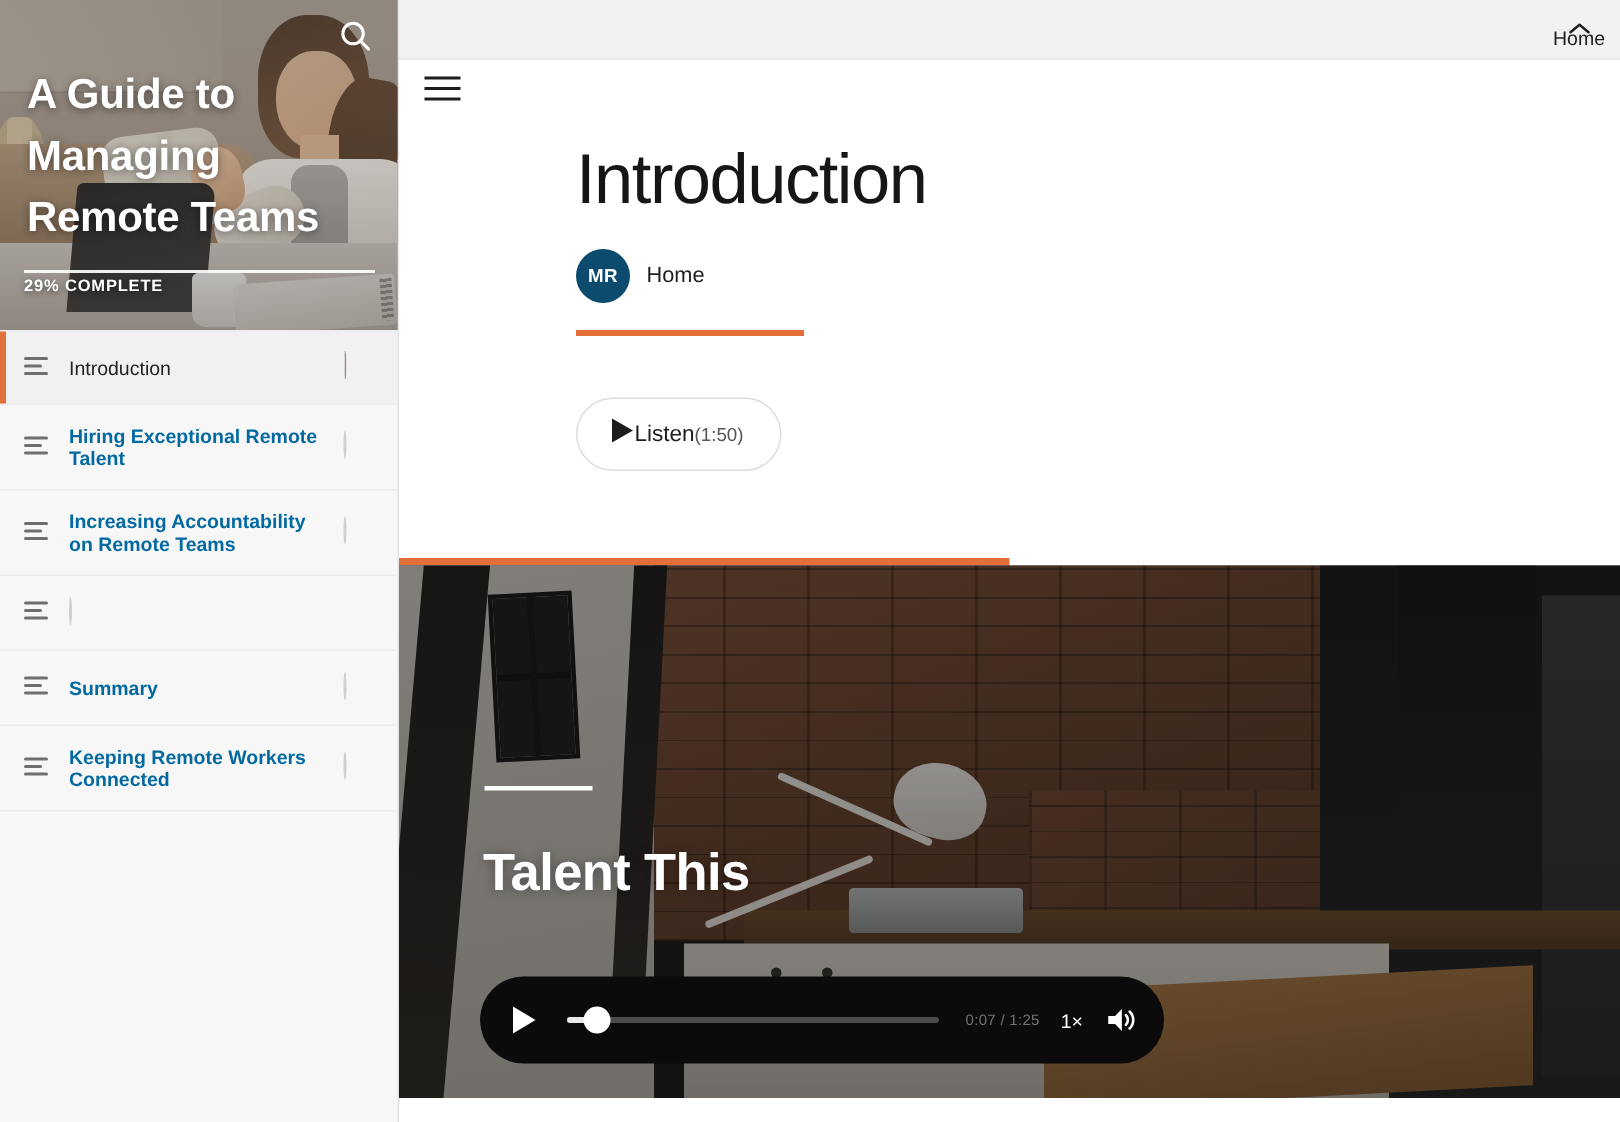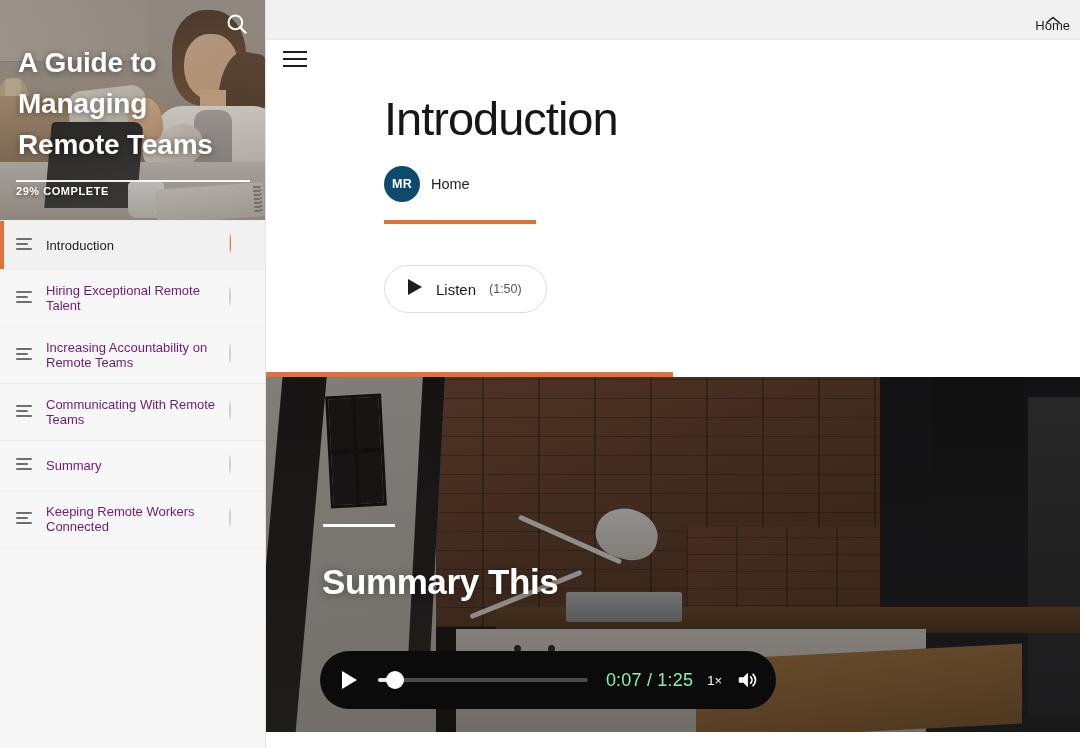--- a/index.html
+++ b/index.html
@@ -167,21 +167,21 @@
     content:""; position:absolute; left:0; top:0; bottom:0; width:4px; background:#e2703a;
   }
   .nav-ico { flex: 0 0 18px; width: 18px; margin-right: 12px; }
   .nav-ico span {
     display: block; height: 2px; background: #6f6f6f; border-radius: 1px; margin-bottom: 3px;
   }
   .nav-ico span:nth-child(1){ width: 16px; }
   .nav-ico span:nth-child(2){ width: 12px; }
   .nav-ico span:nth-child(3){ width: 16px; }
   .nav-label {
-    flex: 1; font-size: 13px; line-height: 15px; color: #701a75; font-weight: 400;
+    flex: 1; font-size: 13px; line-height: 15px; color: #0369a1; font-weight: 700;
     padding-right: 10px;
   }
   .nav-item.active .nav-label { font-weight: 400; color: #222; }
   .nav-status { flex: 0 0 20px; width: 20px; height: 20px; position: relative; }
   .ring {
     width: 20px; height: 20px; border-radius: 50%;
     border: 1.6px solid #cfcfcf;
   }
   .ring.partial {
     border-color: #d8d8d8;
@@ -224,21 +224,21 @@
   .author { display: flex; align-items: center; gap: 11px; margin-top: 20px; }
   .avatar {
     width: 36px; height: 36px; border-radius: 50%;
     background: #0c4a6e; color: #fff; font-size: 12.5px; font-weight: 600;
     display:flex; align-items:center; justify-content:center; letter-spacing:.3px;
   }
   .author-name { font-size: 14.5px; color: #1d1d1d; }
   .title-rule { width: 152px; height: 4px; background: #e2703a; margin-top: 18px; }
 
   .listen-btn {
-    display: inline-flex; align-items: center; gap: 13px;
+    display: inline-flex; align-items: center; 
     margin-top: 41px; padding: 12px 24px 12px 22px;
     border: 1px solid #dcdcdc; border-radius: 26px; background:#fff; cursor: pointer;
   }
   .listen-label { font-size: 15px; color:#1d1d1d; }
   .listen-dur { font-size: 12.5px; color:#555; }
 
   .orange-progress {
     position: absolute; left: 0; right: 0; bottom: 0; height: 5px; background: transparent;
   }
   .orange-progress-fill { height: 5px; background: #e2703a; }
@@ -348,21 +348,21 @@
   .vc-play { width: 22px; height: 22px; cursor: pointer; flex: 0 0 22px; }
   .vc-track {
     flex: 1; height: 4px; background: #4b4b4b; border-radius: 2px; position: relative; cursor: pointer;
     margin: 0 4px;
   }
   .vc-fill { position:absolute; left:0; top:0; height:4px; background:#e9e9e9; border-radius:2px; }
   .vc-knob {
     position: absolute; top: 50%; width: 18px; height: 18px; border-radius: 50%;
     background: #fff; transform: translate(-50%,-50%); cursor: pointer;
   }
-  .vc-time { color:#86efac; font-size:18px; flex:0 0 auto; letter-spacing:.2px; }
+  .vc-time { color:#737373; font-size:10px; flex:0 0 auto; letter-spacing:.2px; }
   .vc-speed { color:#fff; font-size:13px; flex:0 0 auto; cursor:pointer; }
   .vc-vol { width:22px; height:20px; flex:0 0 22px; cursor:pointer; }
 </style>
 </head>
 <body>
 
 <div id="app">
 
   <aside id="sidebar">
 
@@ -443,21 +443,20 @@
           <span class="ring"></span>
         </span>
       </div>
 
       <div class="nav-item">
         <span class="nav-ico">
           <span></span>
             <span></span>
             <span></span>
         </span>
-        <span class="nav-label">Communicating With Remote Teams</span>
         <span class="nav-status">
           <span class="ring"></span>
         </span>
       </div>
 
       <div class="nav-item">
         <span class="nav-ico">
           <span></span>
             <span></span>
             <span></span>
@@ -547,21 +546,21 @@
         <div class="v-cabinets"></div>
         <div class="v-lamp-arm1"></div>
         <div class="v-lamp-arm2"></div>
         <div class="v-lamp-head"></div>
         <div class="v-counter"></div>
 
       </div>
       <div class="vid-shade"></div>
 
       <div class="vid-rule"></div>
-      <div class="vid-heading">Summary This</div>
+      <div class="vid-heading">Talent This</div>
 
       <div class="vcontrols">
         <span class="vc-play">
           <svg viewBox="0 0 22 22" width="22" height="22" fill="#ffffff">
             <polygon points="4,2 19,11 4,20"></polygon>
           </svg>
         </span>
 
         <span class="vc-track">
           <span class="vc-fill" id="vidFill" style="width: 8%;"></span>

